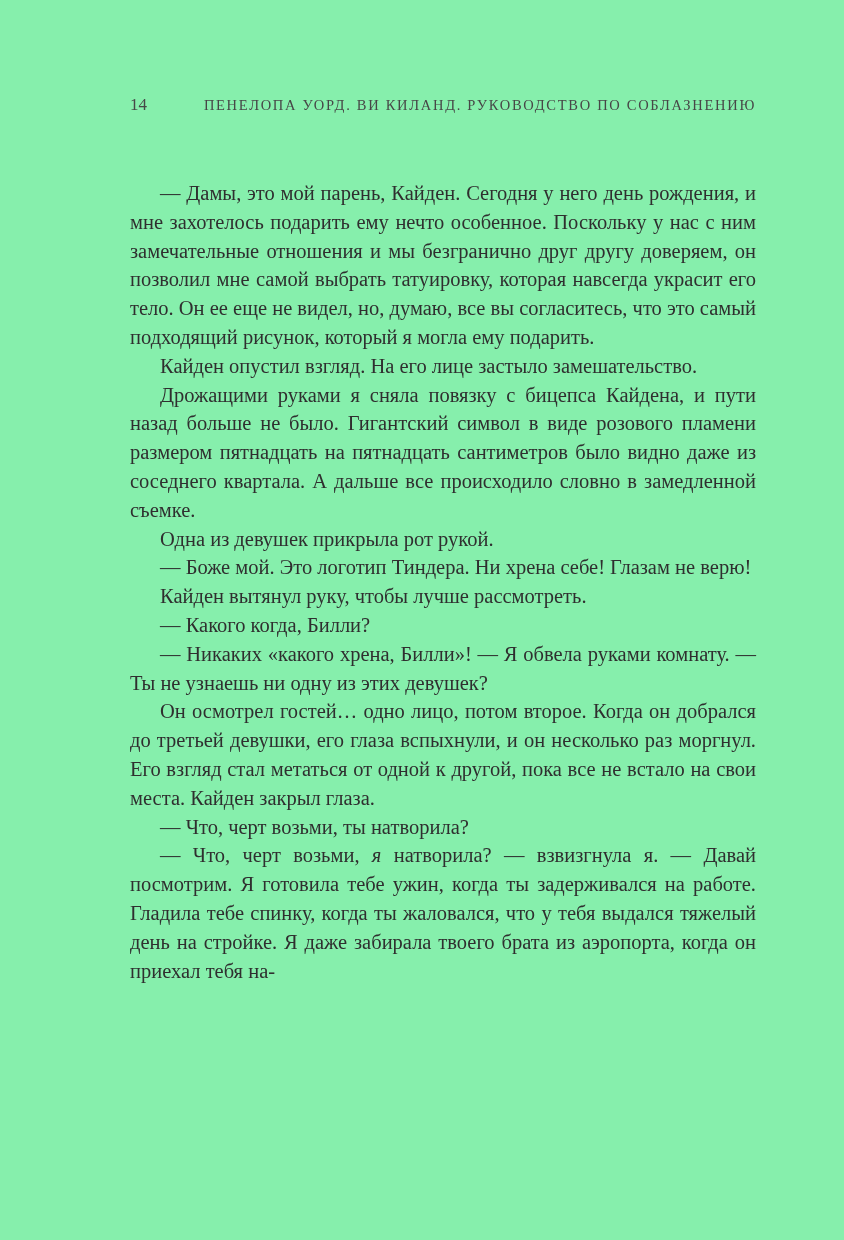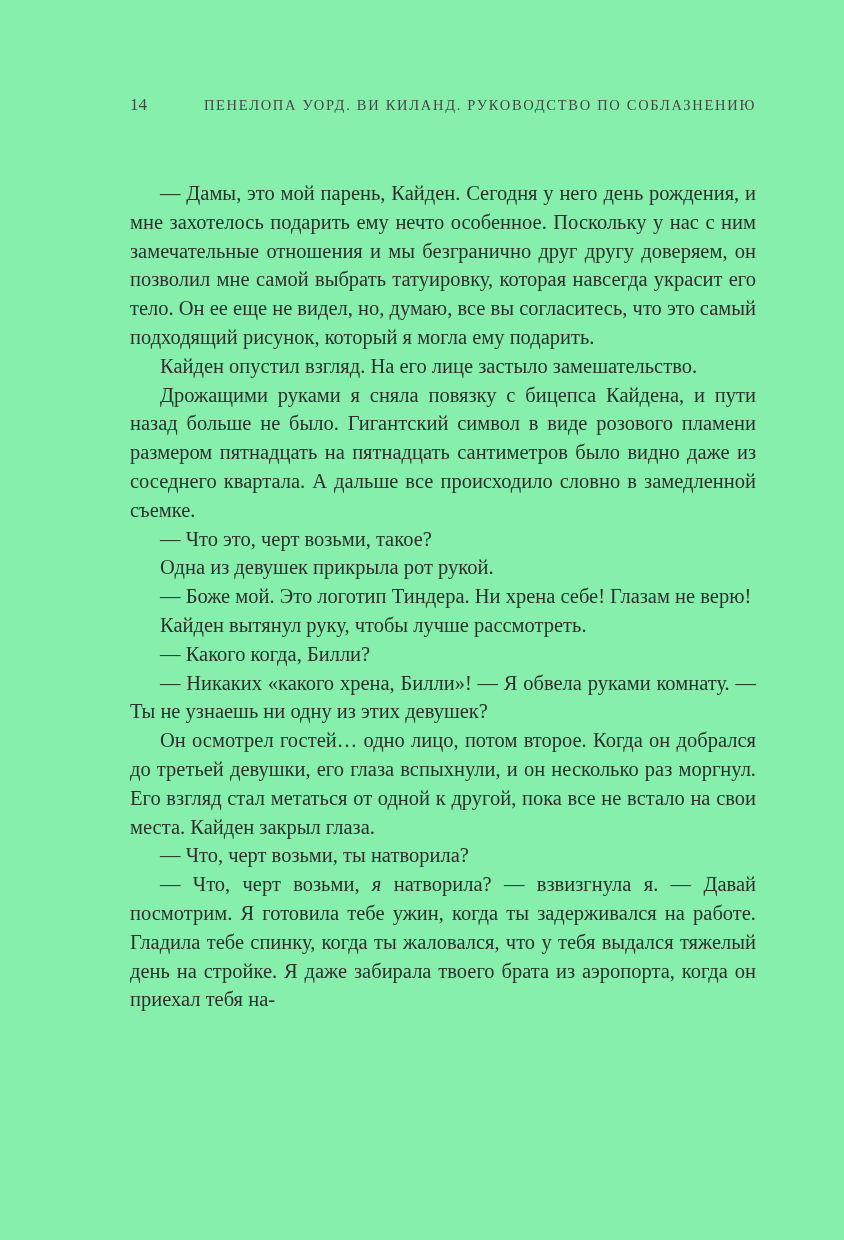--- a/index.html
+++ b/index.html
@@ -72,21 +72,20 @@
   <div class="page-header">
     <span class="page-number">14</span>
     <span class="running-title">ПЕНЕЛОПА УОРД. ВИ КИЛАНД. РУКОВОДСТВО ПО СОБЛАЗНЕНИЮ</span>
   </div>
 
   <div class="body-text">
 
   <p>— Дамы, это мой парень, Кайден. Сегодня у него день рождения, и мне захотелось подарить ему нечто особенное. Поскольку у нас с ним замечательные отношения и мы без­гранично друг другу доверяем, он позволил мне самой вы­брать татуировку, которая навсегда украсит его тело. Он ее еще не видел, но, думаю, все вы согласитесь, что это самый подходящий рисунок, который я могла ему подарить.</p>
       <p>Кайден опустил взгляд. На его лице застыло замешатель­ство.</p>
       <p>Дрожащими руками я сняла повязку с бицепса Кайдена, и пути назад больше не было. Гигантский символ в виде розо­вого пламени размером пятнадцать на пятнадцать сантиме­тров было видно даже из соседнего квартала. А дальше все происходило словно в замедленной съемке.</p>
-      <p>— Что это, черт возьми, такое?</p>
       <p>Одна из девушек прикрыла рот рукой.</p>
       <p>— Боже мой. Это логотип Тиндера. Ни хрена себе! Глазам не верю!</p>
       <p>Кайден вытянул руку, чтобы лучше рассмотреть.</p>
       <p>— Какого когда, Билли?</p>
       <p>— Никаких «какого хрена, Билли»! — Я обвела руками комнату. — Ты не узнаешь ни одну из этих девушек?</p>
       <p>Он осмотрел гостей… одно лицо, потом второе. Когда он добрался до третьей девушки, его глаза вспыхнули, и он не­сколько раз моргнул. Его взгляд стал метаться от одной к дру­гой, пока все не встало на свои места. Кайден закрыл глаза.</p>
       <p>— Что, черт возьми, ты натворила?</p>
       <p>— Что, черт возьми, <i>я</i> натворила? — взвизгнула я. — Да­вай посмотрим. Я готовила тебе ужин, когда ты задержи­вался на работе. Гладила тебе спинку, когда ты жаловался, что у тебя выдался тяжелый день на стройке. Я даже заби­рала твоего брата из аэропорта, когда он приехал тебя на-</p>
     </div>
 

